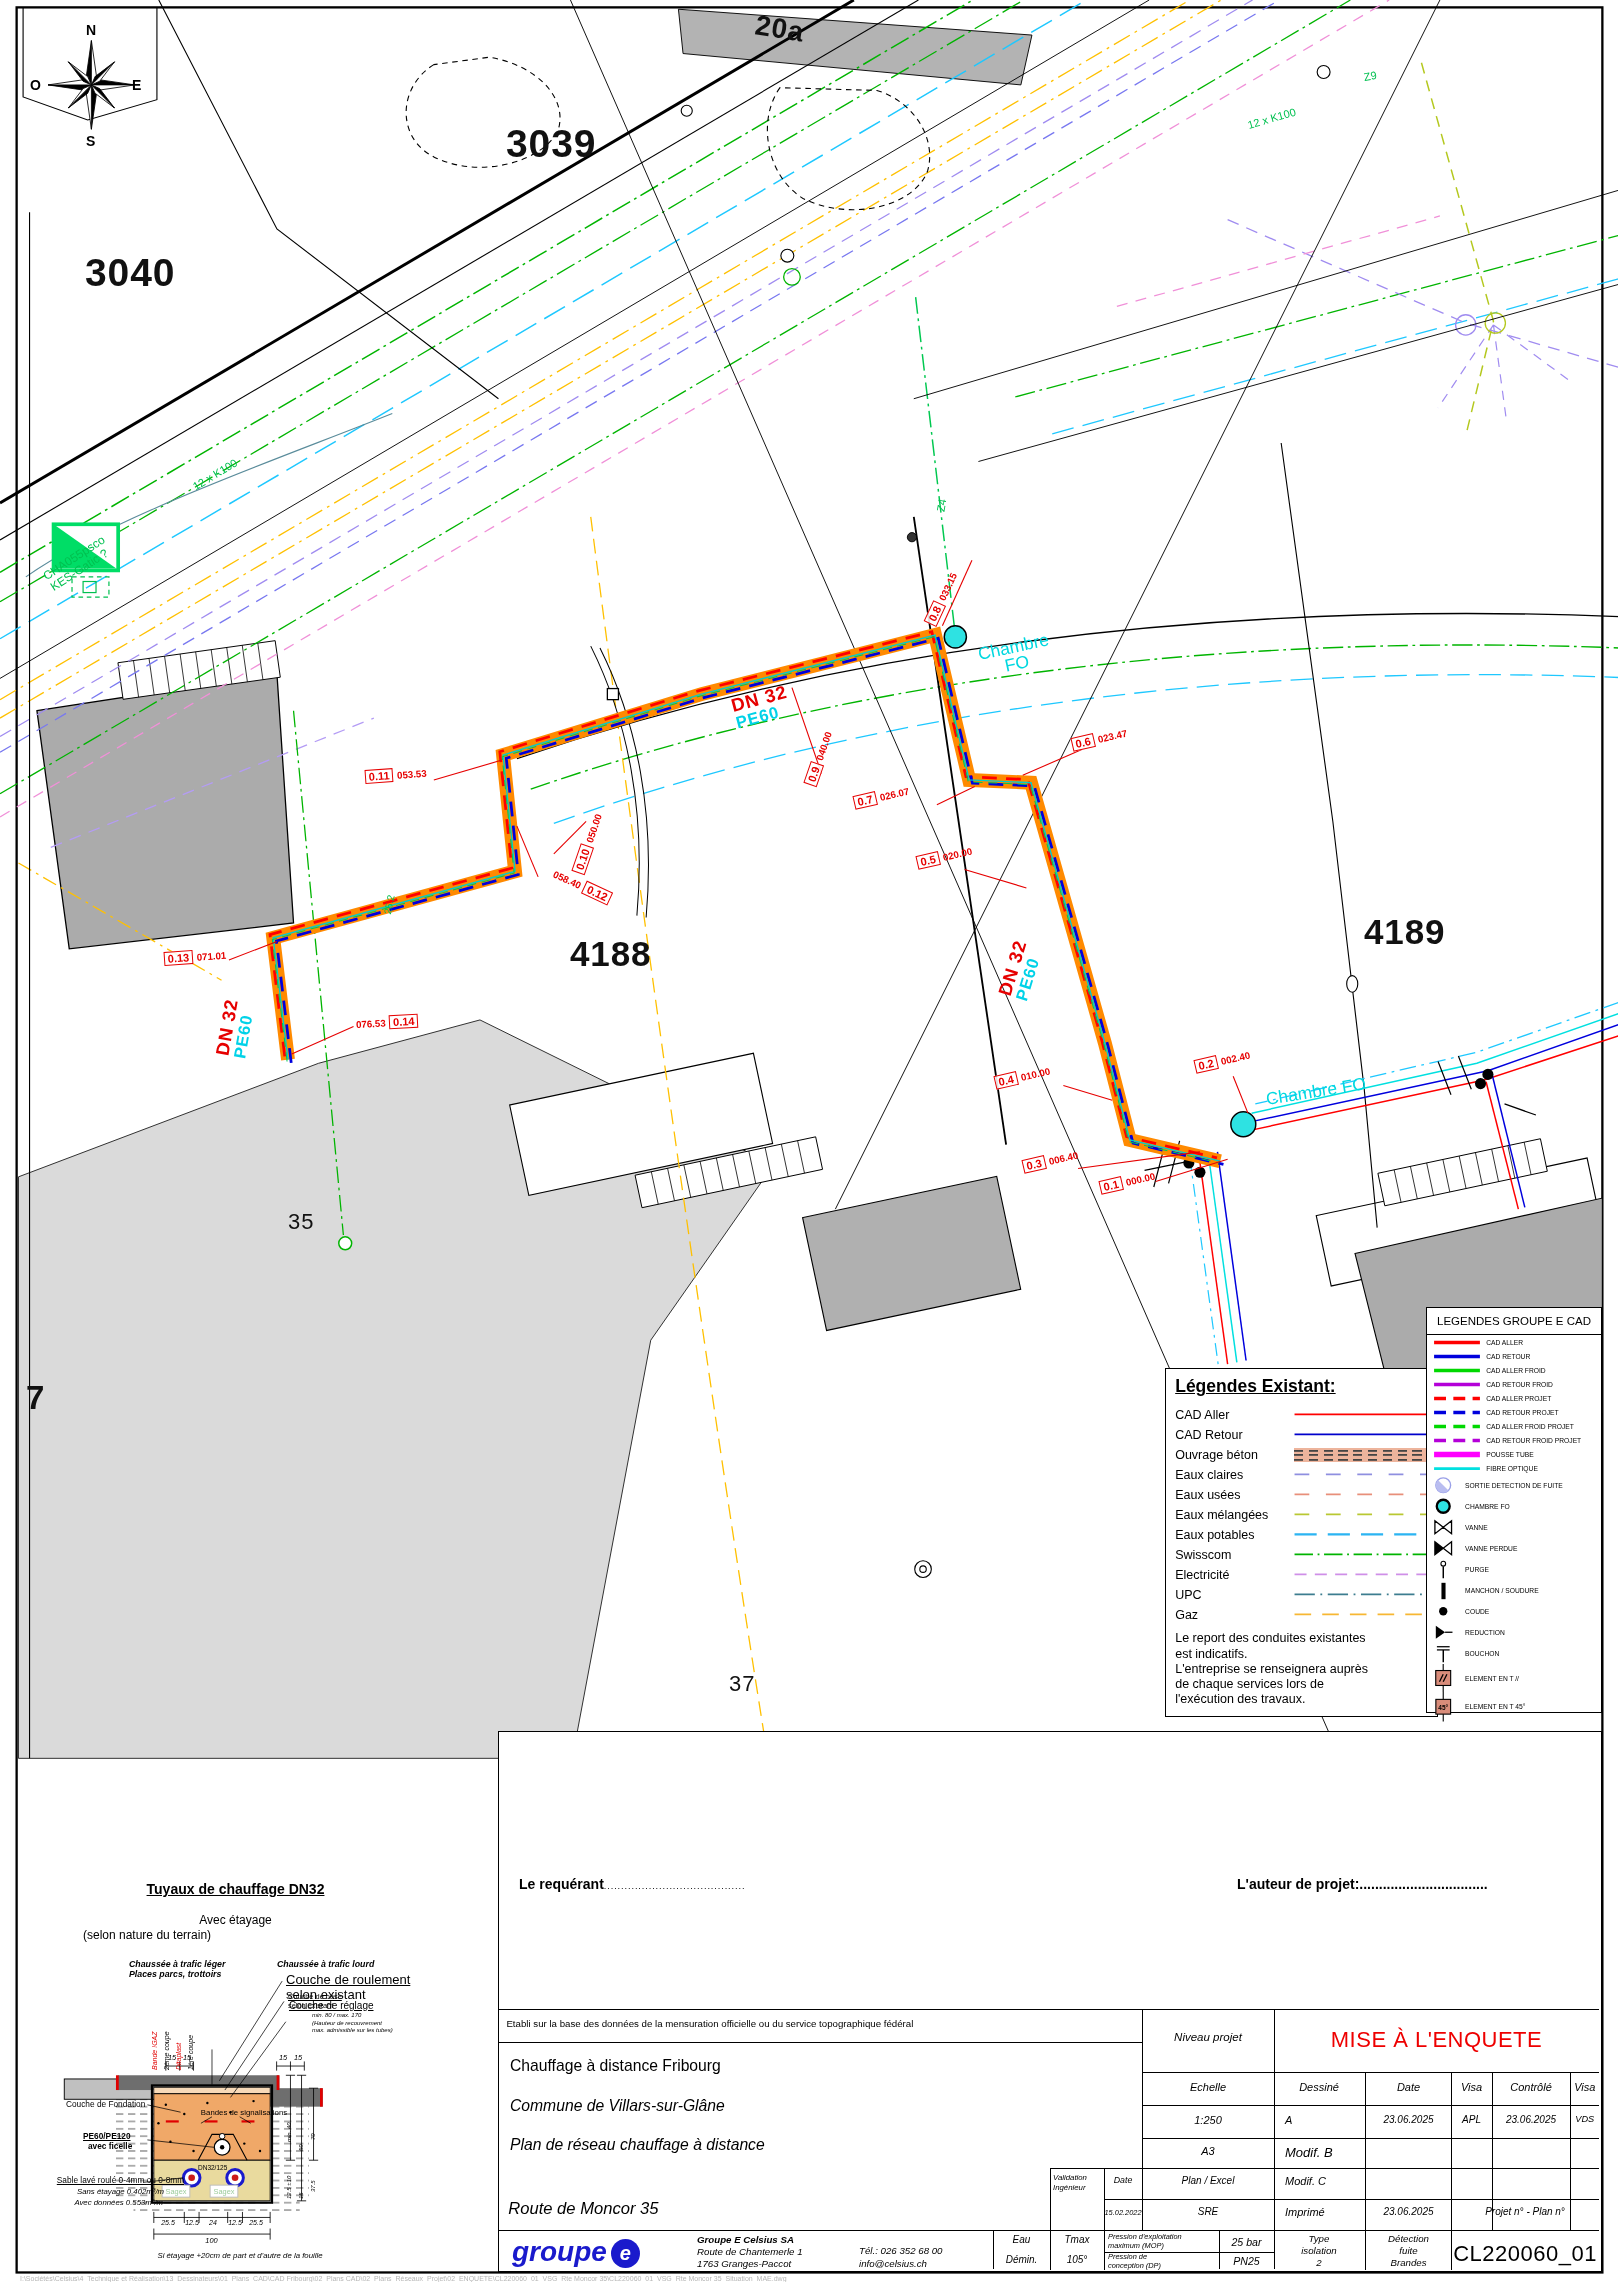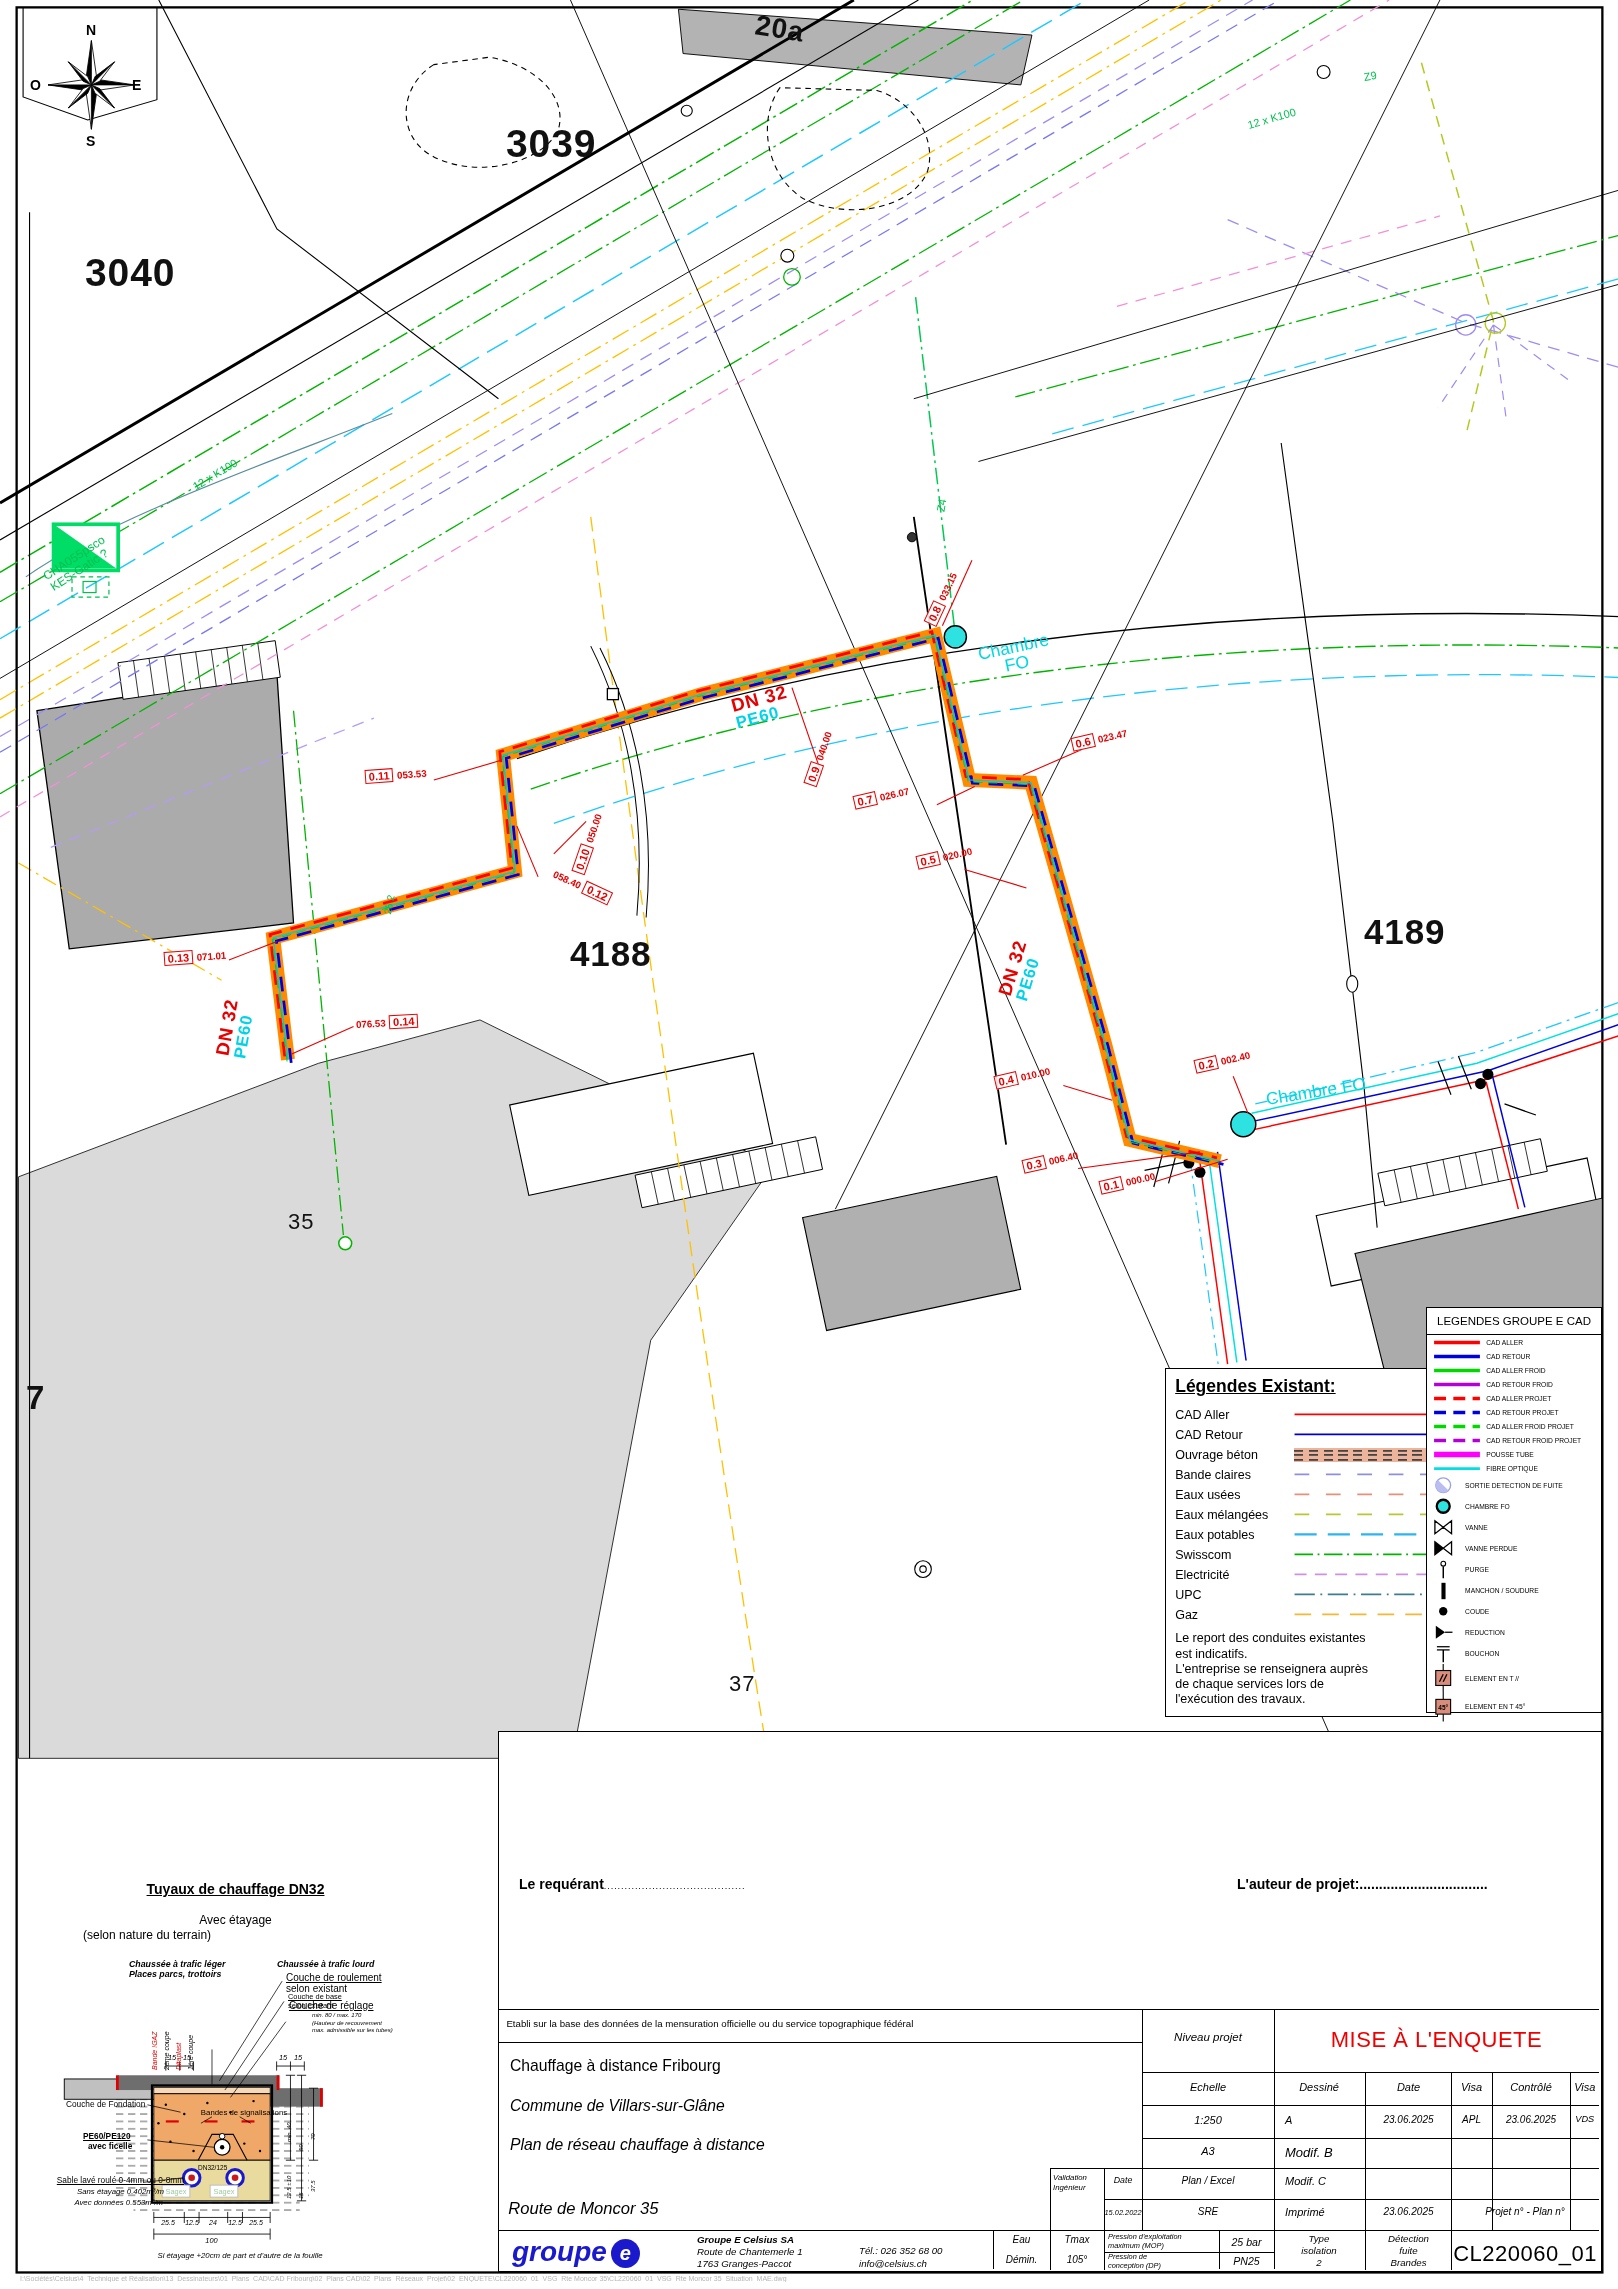--- a/index.html
+++ b/index.html
@@ -338,21 +338,21 @@
         </svg>
       </div>
     </div>
   <div class="lex-row">
     <span class="ll">Ouvrage béton</span>
     <span class="hatchsw"></span>
   </div>
   <div>
 
       <div class="lex-row">
-        <span class="ll">Bande claires</span>
+        <span class="ll">Eaux claires</span>
         <svg width="142" height="14.8" viewBox="0 0 150.703 16">
           <line x1="6" y1="8" x2="150" y2="8" stroke="#8f8fe0" stroke-dasharray="16 18" stroke-width="2"></line>
         </svg>
       </div>
 
       <div class="lex-row">
         <span class="ll">Eaux usées</span>
         <svg width="142" height="14.8" viewBox="0 0 150.703 16">
           <line x1="6" y1="8" x2="150" y2="8" stroke="#e88f7a" stroke-dasharray="16 18" stroke-width="2"></line>
         </svg>
@@ -649,21 +649,21 @@
         <line x1="275" y1="232" x2="285" y2="232"></line>
         <line x1="275" y1="310" x2="285" y2="310"></line>
     </g>
   </svg>
 
   <div class="t" style="left:28px;top:7.4px;width:305px;text-align:center;font-weight:bold;font-size:14px;text-decoration:underline">Tuyaux de chauffage DN32</div>
   <div class="t" style="left:28px;top:39px;width:305px;text-align:center;font-size:12px">Avec étayage</div>
   <div class="t" style="left:28px;top:54px;width:305px;font-size:12px">(selon nature du terrain)</div>
   <div class="t it" style="left:74px;top:85px;font-weight:bold;font-size:8.8px"><span>Chaussée à trafic léger</span><br><span>Places parcs, trottoirs</span></div>
   <div class="t it" style="left:222px;top:85px;font-weight:bold;font-size:8.8px">Chaussée à trafic lourd</div>
-  <div class="t" style="left:231px;top:98px;font-size:10px"><span style="text-decoration:underline">Couche de roulement</span><br><span>selon existant</span></div>
+  <div class="t" style="left:231px;top:98px;font-size:13px"><span style="text-decoration:underline">Couche de roulement</span><br><span>selon existant</span></div>
   <div class="t" style="left:233px;top:118px;font-size:7.4px"><span style="text-decoration:underline">Couche de base</span><br><span>selon existant</span></div>
   <div class="t" style="left:234px;top:126px;font-size:10px;text-decoration:underline">Couche de réglage</div>
   <div class="t rot90" style="left:96px;top:196px;font-size:7px;color:#e00000;font-style:italic">Bande !GAZ</div>
   <div class="t rot90" style="left:108px;top:196px;font-size:7px;font-style:italic">2ème coupe</div>
   <div class="t rot90" style="left:120px;top:196px;font-size:7px;color:#e00000;font-style:italic">Ditaplast</div>
   <div class="t rot90" style="left:132px;top:196px;font-size:7px;font-style:italic">1ère coupe</div>
   <div class="t it" style="left:257px;top:138px;font-size:6px;white-space:pre-line;line-height:1.25">min. 80 / max. 170
 (Hauteur de recouvrement
 max. admissible sur les tubes)</div>
   <div class="t it" style="left:113px;top:179px;font-size:7.4px">15</div>

